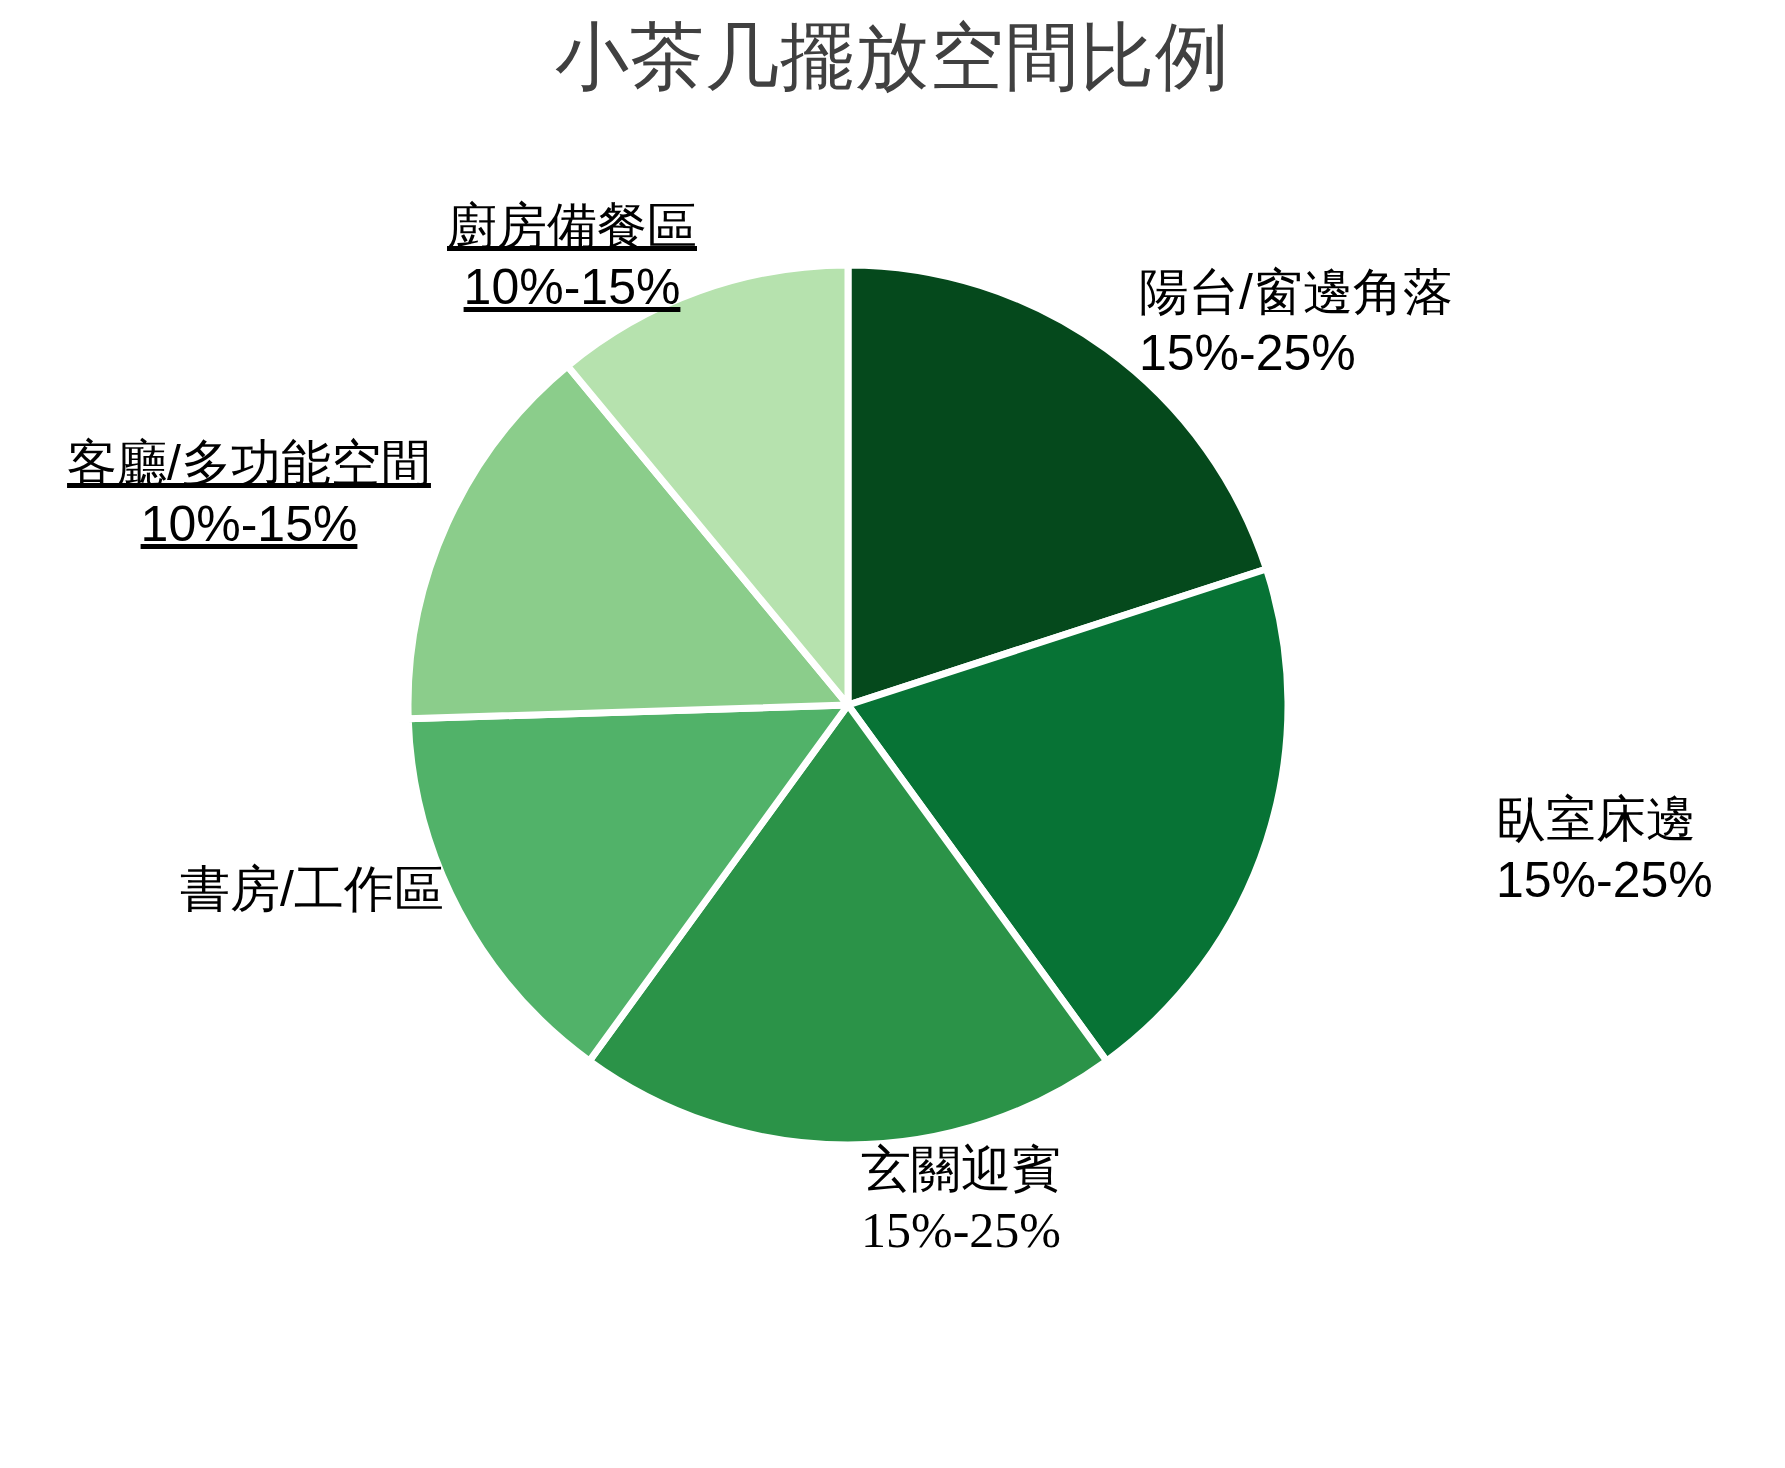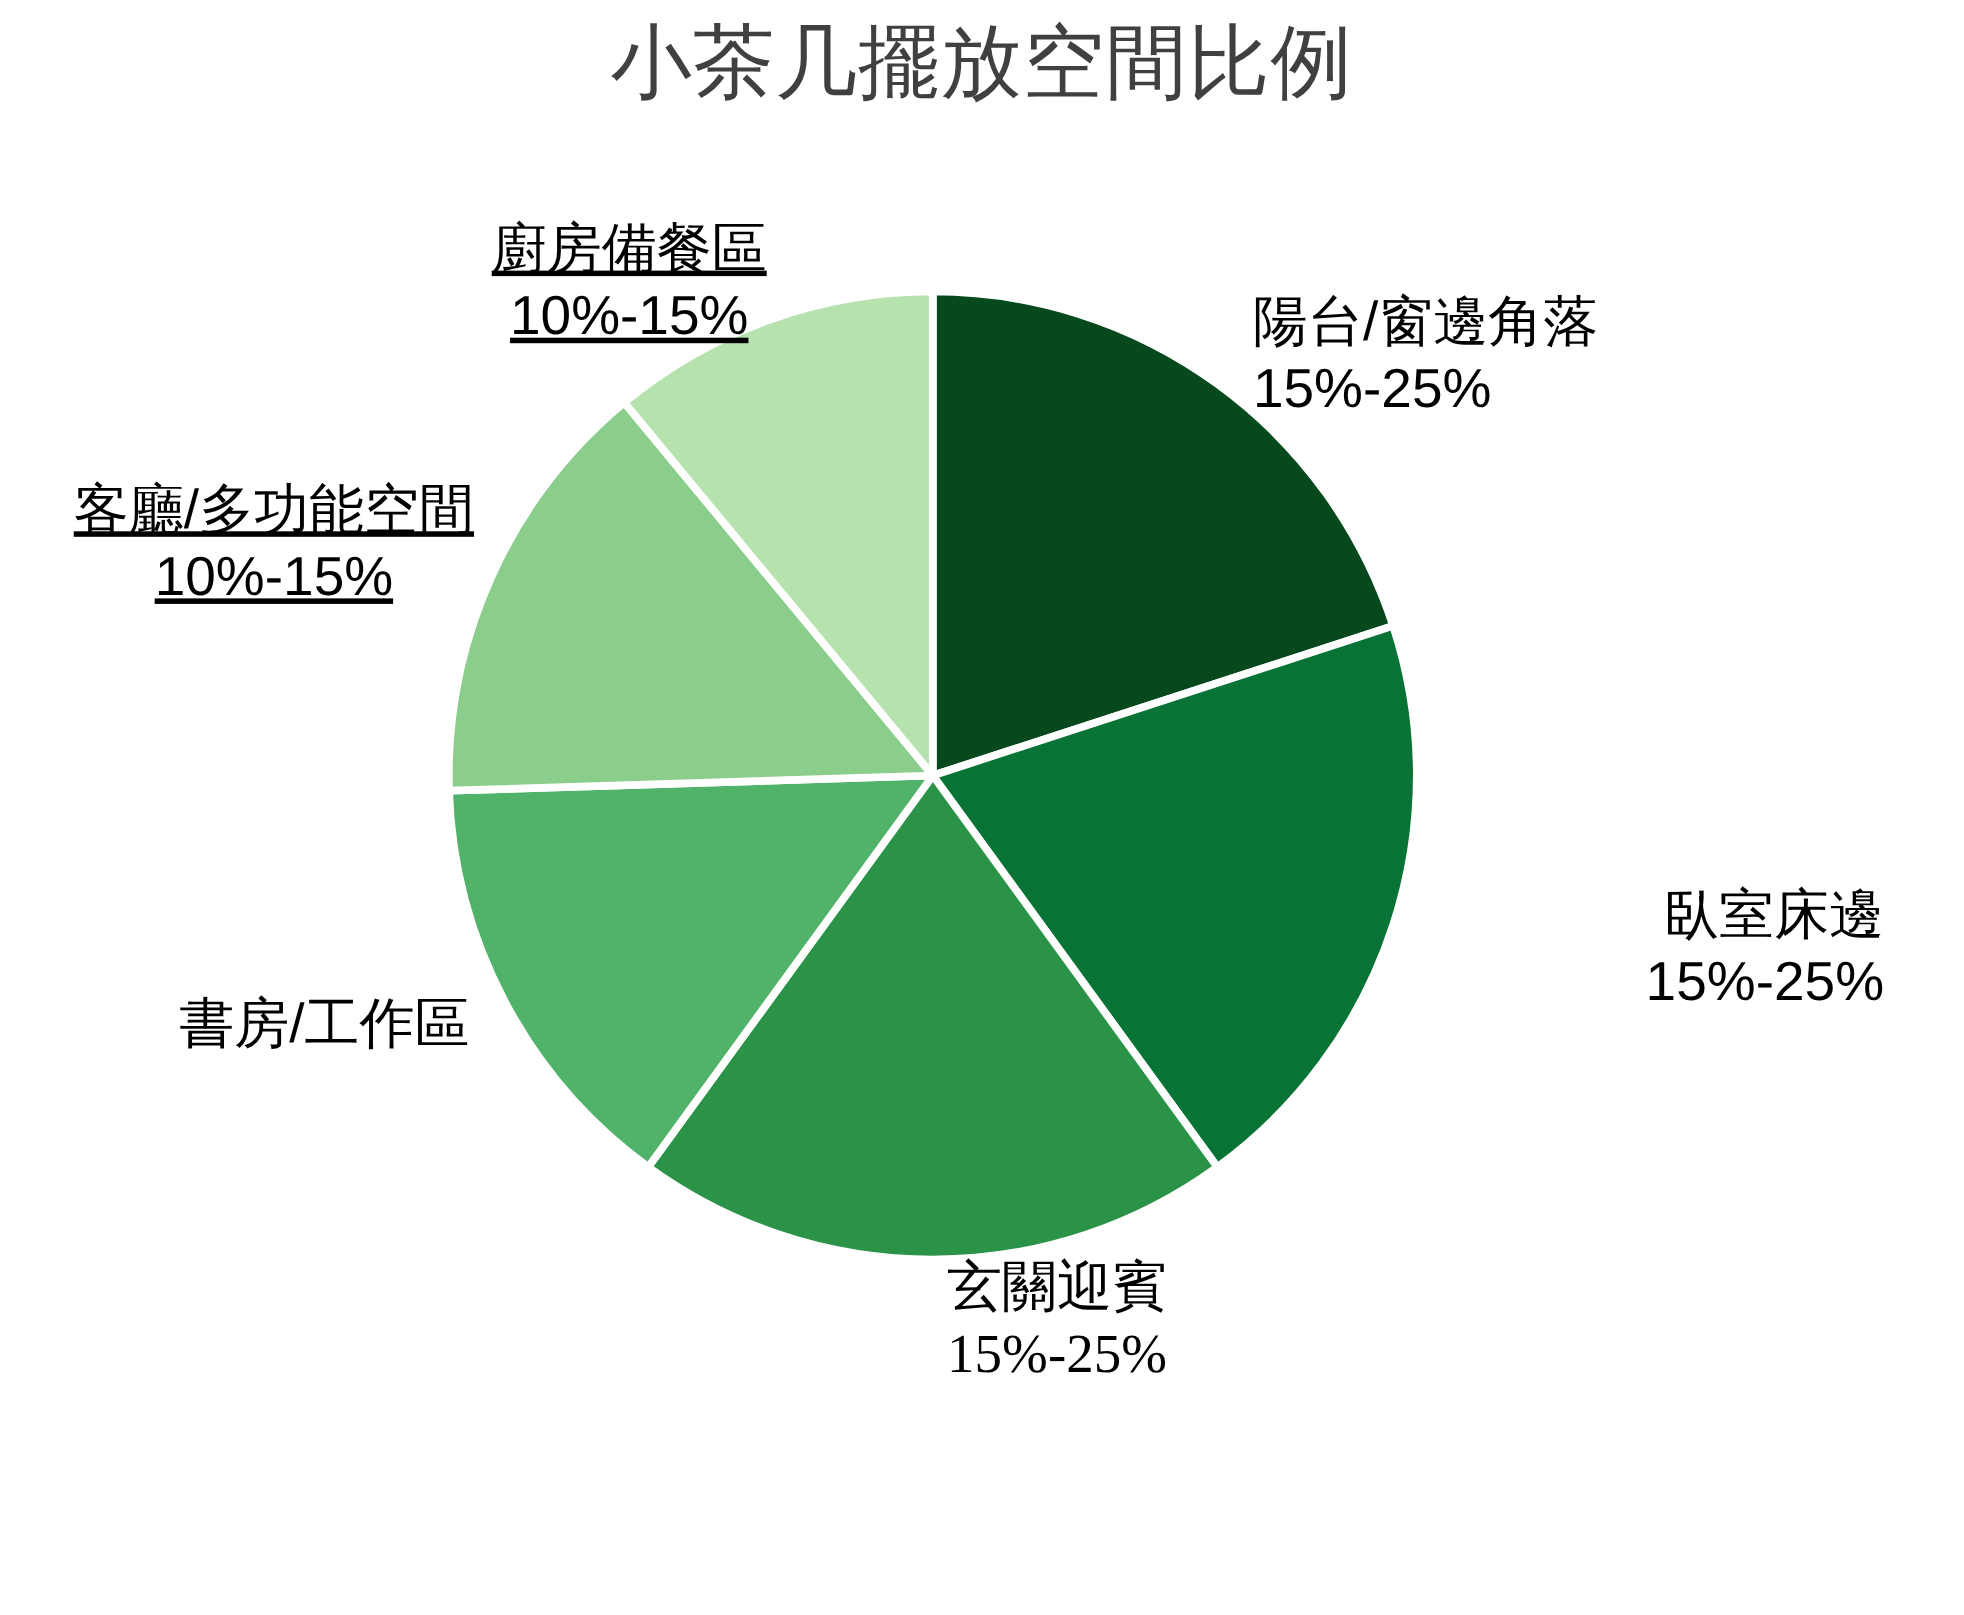--- a/index.html
+++ b/index.html
@@ -45,23 +45,23 @@
     color: #000000;
     font-size: 50px;
     line-height: 1.22;
     white-space: nowrap;
   }
   .slice-label .lbl-name { display: block; }
   .slice-label .lbl-val  { display: block; }
 
   
   #label-0 { left: 1139px; top: 262px; text-align: left; }
-  #label-1 { left: 1496px; top: 789px; text-align: right; margin-top: 12px; }
+  #label-1 { left: 1496px; top: 789px; text-align: left; }
   #label-2 { left: 861px;  top: 1139px; text-align: left; width: 310px; font-family: Liberation Serif, serif; }
-  #label-3 { left: 163px;  top: 859px;  text-align: left; width: 336px; margin-top: 41px; }
+  #label-3 { left: 144px;  top: 859px;  text-align: center; width: 336px; }
   #label-4 { left: 8px;    top: 433px;  text-align: center; width: 482px; text-decoration: underline; }
   #label-5 { left: 404px;  top: 196px;  text-align: center; width: 336px; text-decoration: underline; }
 </style>
 </head>
 <body>
 
 <div id="page">
 
   <div id="chart-title">小茶几擺放空間比例</div>
 

